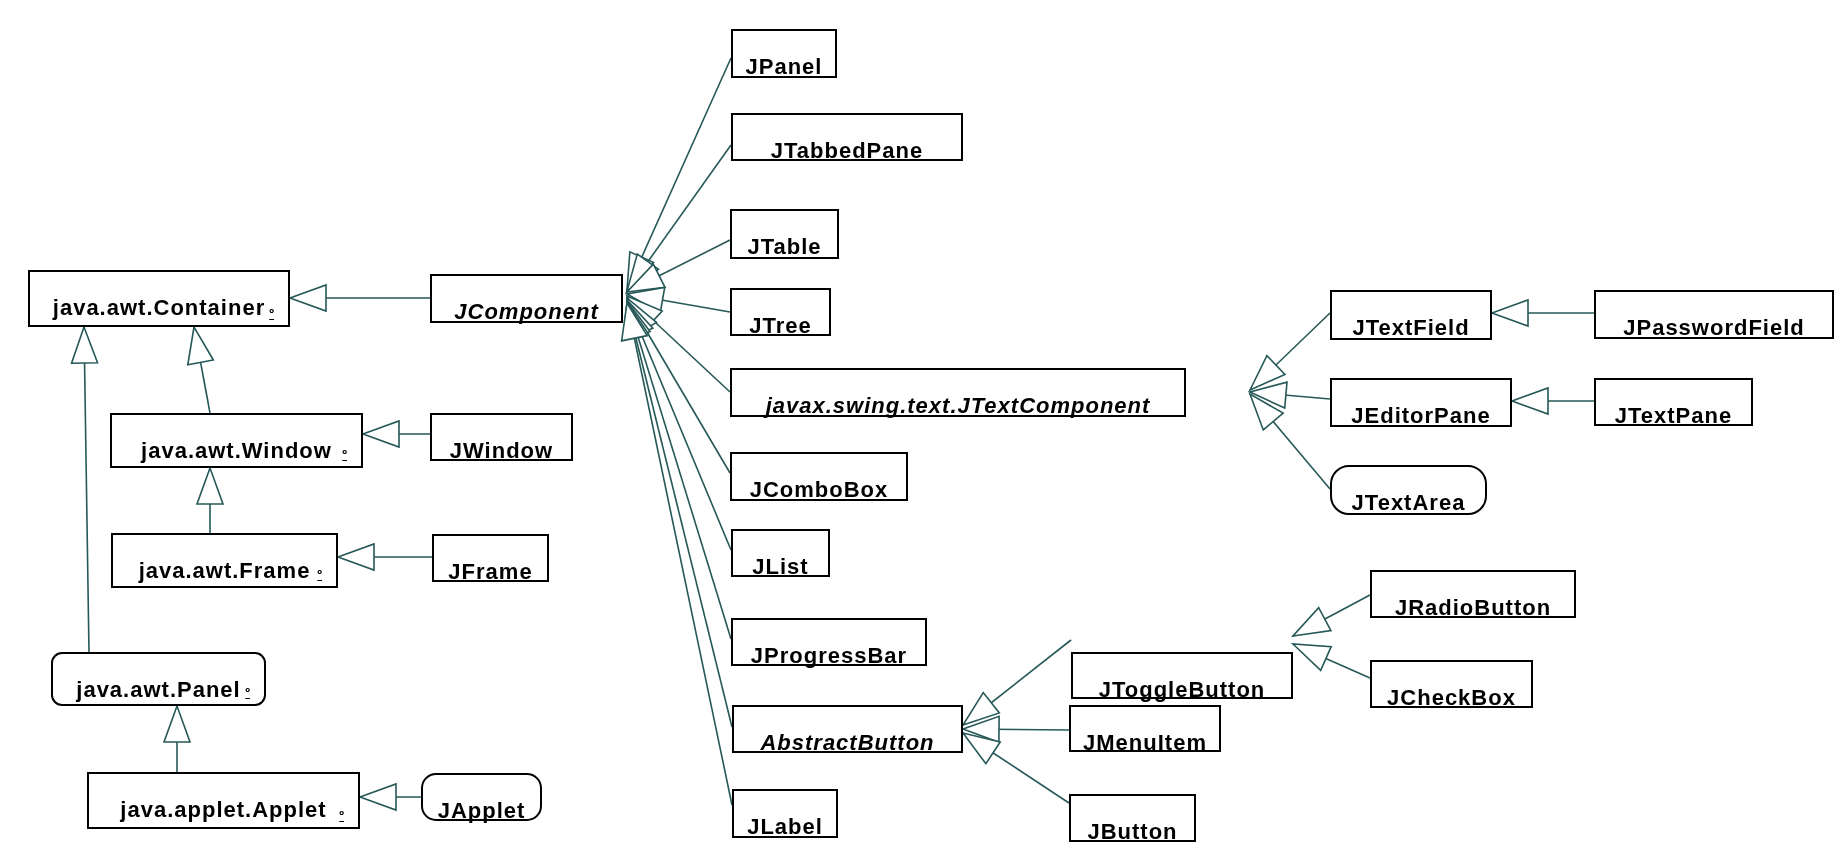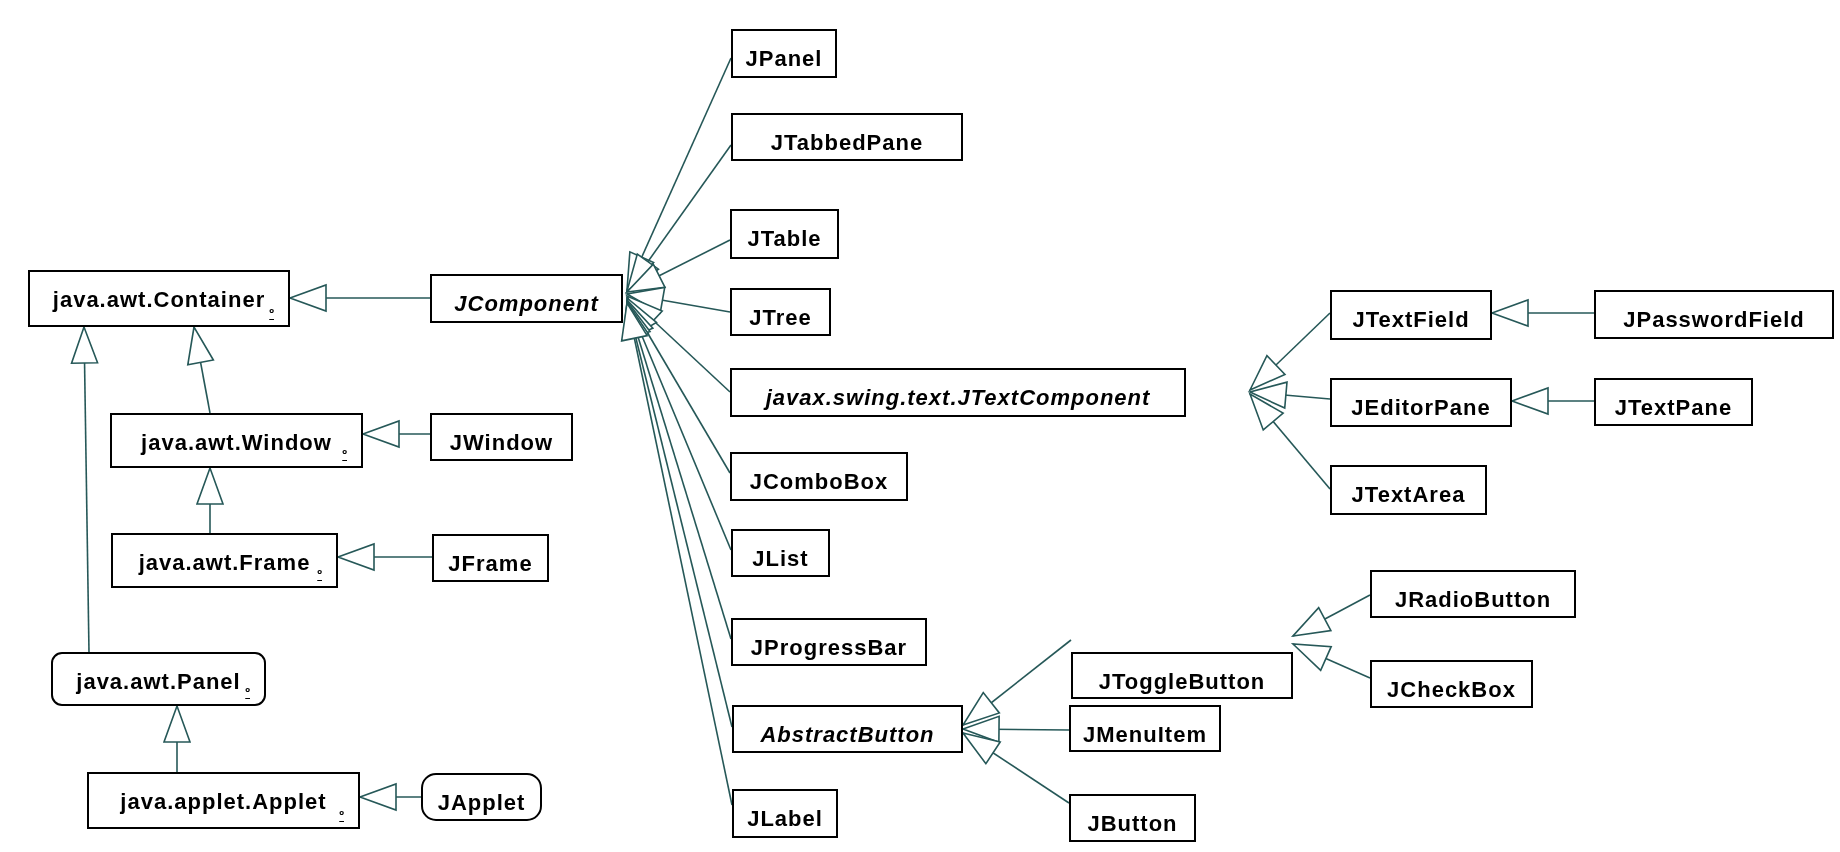--- a/index.html
+++ b/index.html
@@ -13,21 +13,21 @@
   #edges { position: absolute; left: 0; top: 0; }
   .node {
     position: absolute;
     box-sizing: border-box;
     background: #ffffff;
     border: 2px solid #000000;
     text-align: center;
   }
   .node .label {
     display: block;
-    padding-top: 15px;
+    padding-top: 23px;
     font-weight: bold;
     font-size: 22px;
     letter-spacing: 1px;
     color: #000000;
     white-space: nowrap;
   }
   .node.italic .label { font-style: italic; }
   .node .marker {
     position: absolute;
     right: 14px; bottom: 5px;
@@ -167,21 +167,21 @@
     </div>
     <div class="node" style="left: 1594px; top: 290px; width: 240px; height: 49px;">
       <span class="label">JPasswordField</span>
     </div>
     <div class="node" style="left: 1330px; top: 378px; width: 182px; height: 49px;">
       <span class="label">JEditorPane</span>
     </div>
     <div class="node" style="left: 1594px; top: 378px; width: 159px; height: 48px;">
       <span class="label">JTextPane</span>
     </div>
-    <div class="node" style="left: 1330px; top: 465px; width: 157px; height: 50px;">
+    <div class="node" style="left: 1330px; top: 465px; width: 157px; height: 50px; border-radius: 19px;">
       <span class="label">JTextArea</span>
     </div>
     <div class="node" style="left: 1071px; top: 652px; width: 222px; height: 47px;">
       <span class="label">JToggleButton</span>
     </div>
     <div class="node" style="left: 1370px; top: 570px; width: 206px; height: 48px;">
       <span class="label">JRadioButton</span>
     </div>
     <div class="node" style="left: 1370px; top: 660px; width: 163px; height: 48px;">
       <span class="label">JCheckBox</span>

